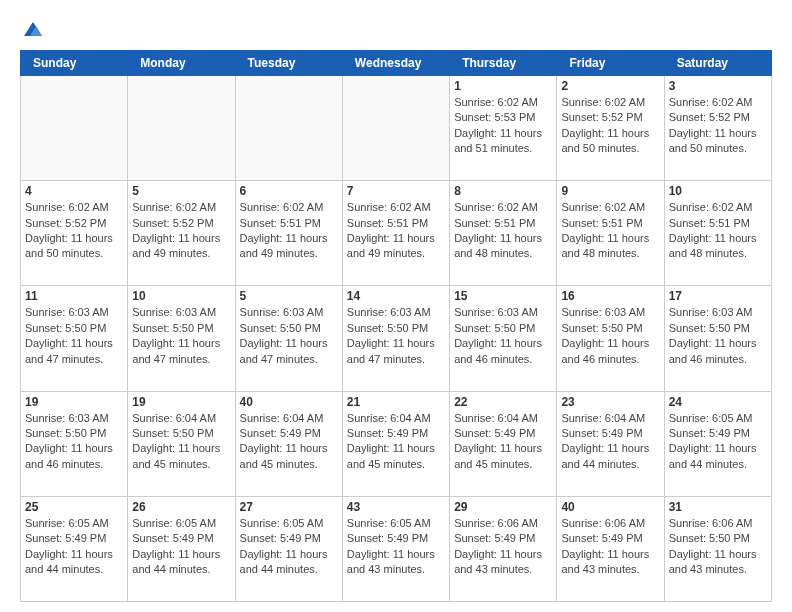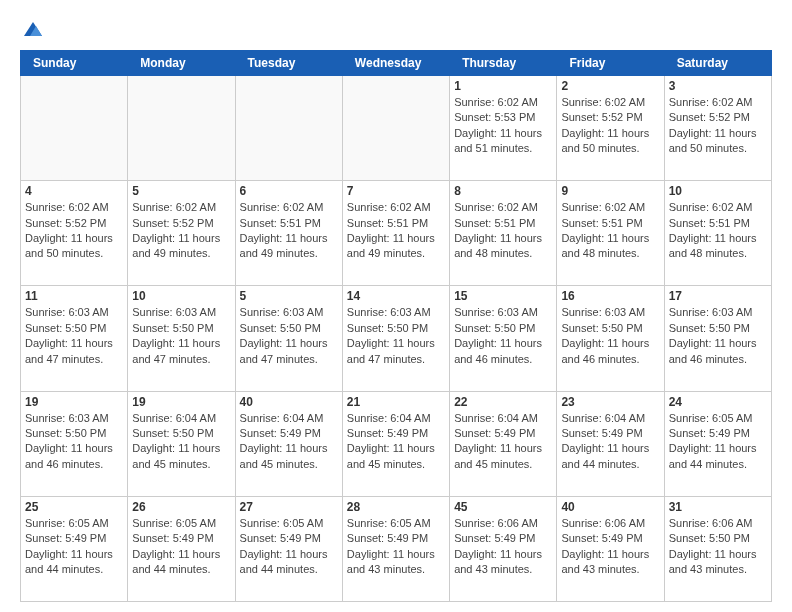--- a/index.html
+++ b/index.html
@@ -330,28 +330,28 @@
 and 44 minutes.</div>
           </td>
           <td>
             <div class="day-number">27</div>
             <div class="day-info" style="white-space: pre-line;">Sunrise: 6:05 AM
 Sunset: 5:49 PM
 Daylight: 11 hours
 and 44 minutes.</div>
           </td>
           <td>
-            <div class="day-number">28</div>
+            <div class="day-number">43</div>
             <div class="day-info" style="white-space: pre-line;">Sunrise: 6:05 AM
 Sunset: 5:49 PM
 Daylight: 11 hours
 and 43 minutes.</div>
           </td>
           <td>
-            <div class="day-number">45</div>
+            <div class="day-number">29</div>
             <div class="day-info" style="white-space: pre-line;">Sunrise: 6:06 AM
 Sunset: 5:49 PM
 Daylight: 11 hours
 and 43 minutes.</div>
           </td>
           <td>
             <div class="day-number">40</div>
             <div class="day-info" style="white-space: pre-line;">Sunrise: 6:06 AM
 Sunset: 5:49 PM
 Daylight: 11 hours

